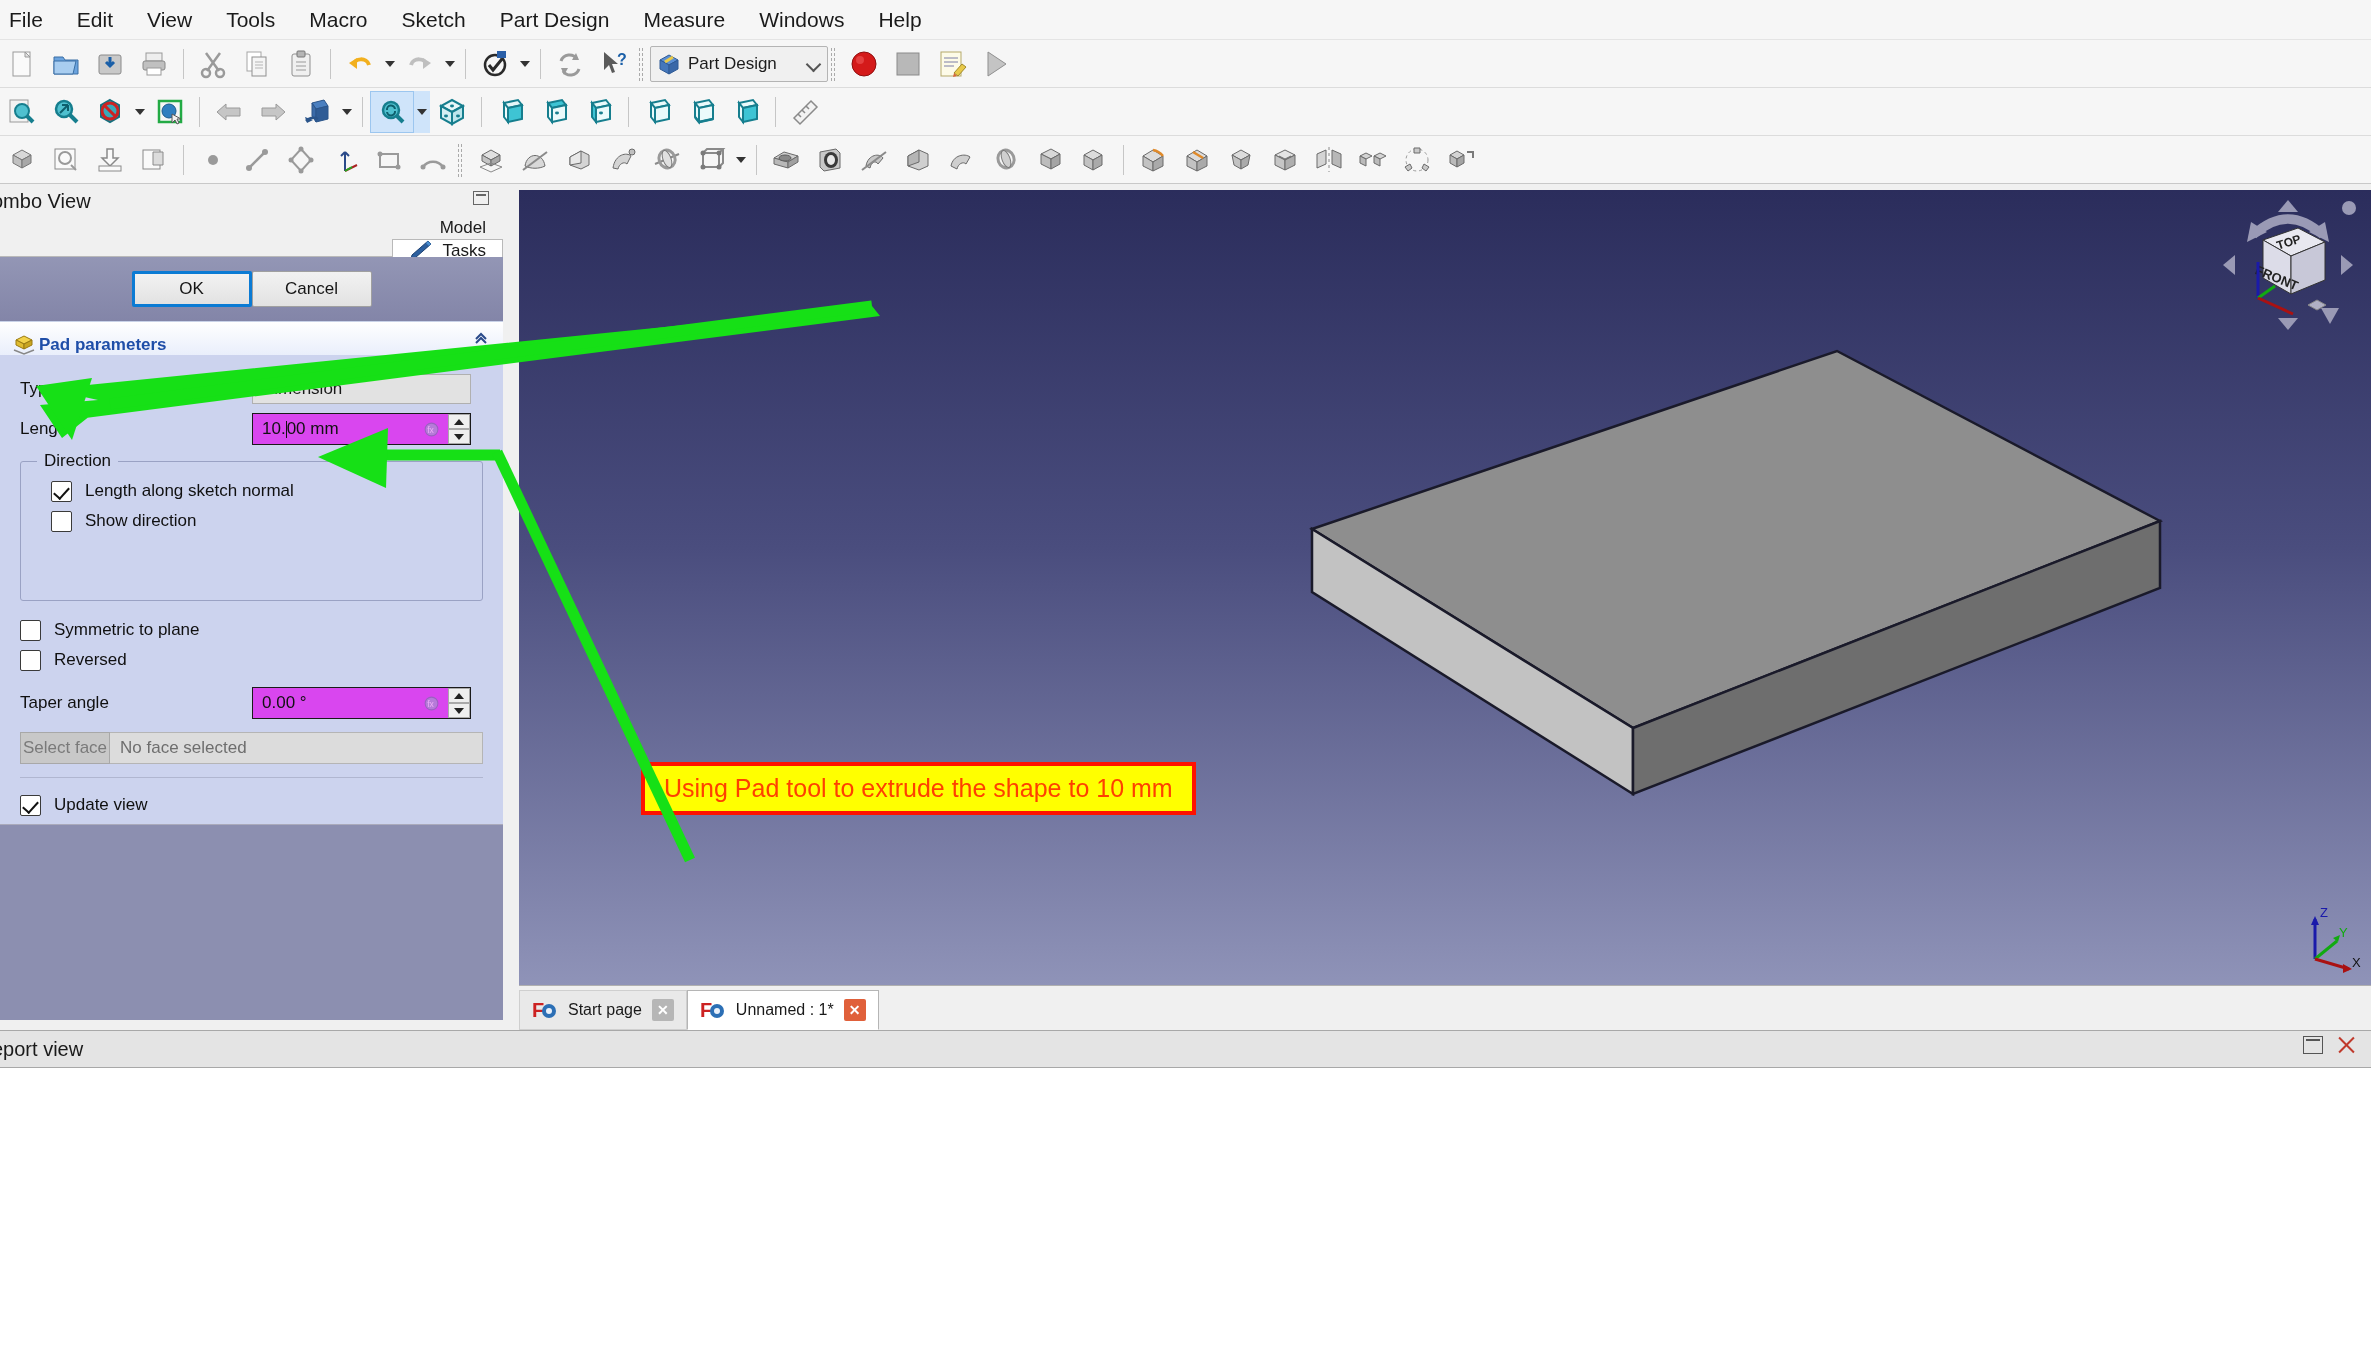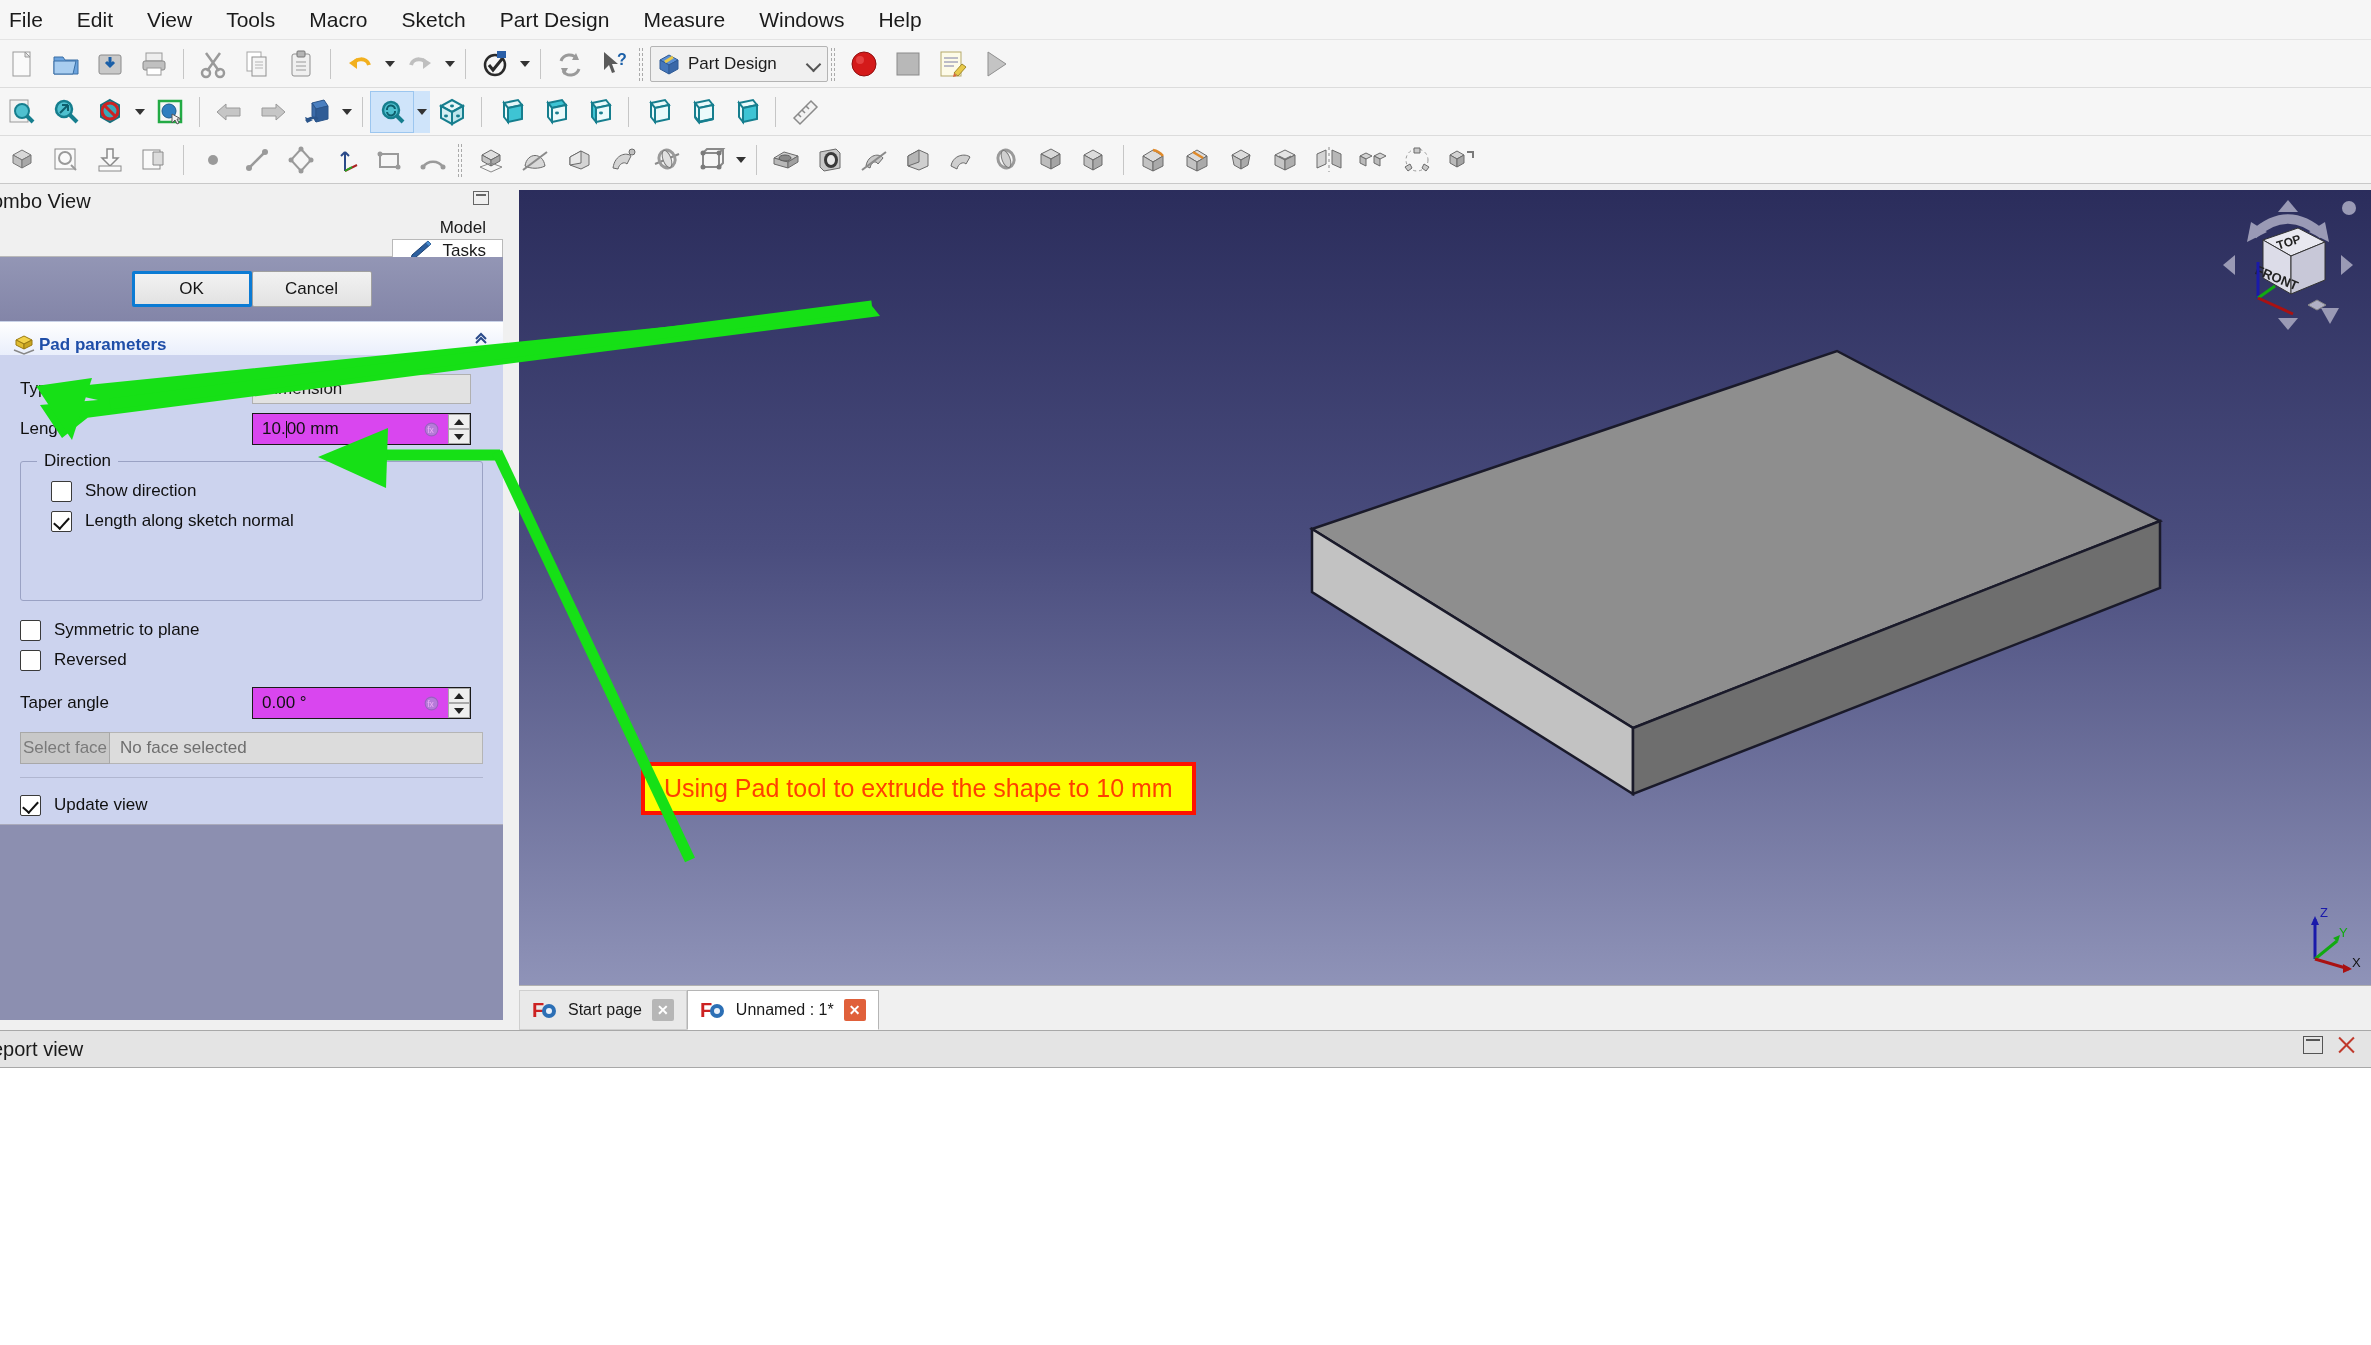--- a/index.html
+++ b/index.html
@@ -885,26 +885,26 @@
             <div class="spinner">
               <div class="spin-up"></div>
               <div class="spin-dn"></div>
             </div>
           </div>
         </div>
 
         <div class="groupbox">
           <span class="groupbox-legend">Direction</span>
           <div class="cbrow">
+            <div class="cbox checked"></div>
+            <span class="cblabel">Length along sketch normal</span>
+          </div>
+          <div class="cbrow">
             <div class="cbox"></div>
             <span class="cblabel">Show direction</span>
-          </div>
-          <div class="cbrow">
-            <div class="cbox checked"></div>
-            <span class="cblabel">Length along sketch normal</span>
           </div>
         </div>
 
         <div class="cbrow" style="padding-left:20px; margin-top:14px;">
           <div class="cbox"></div>
           <span class="cblabel">Symmetric to plane</span>
         </div>
         <div class="cbrow" style="padding-left:20px;">
           <div class="cbox"></div>
           <span class="cblabel">Reversed</span>

